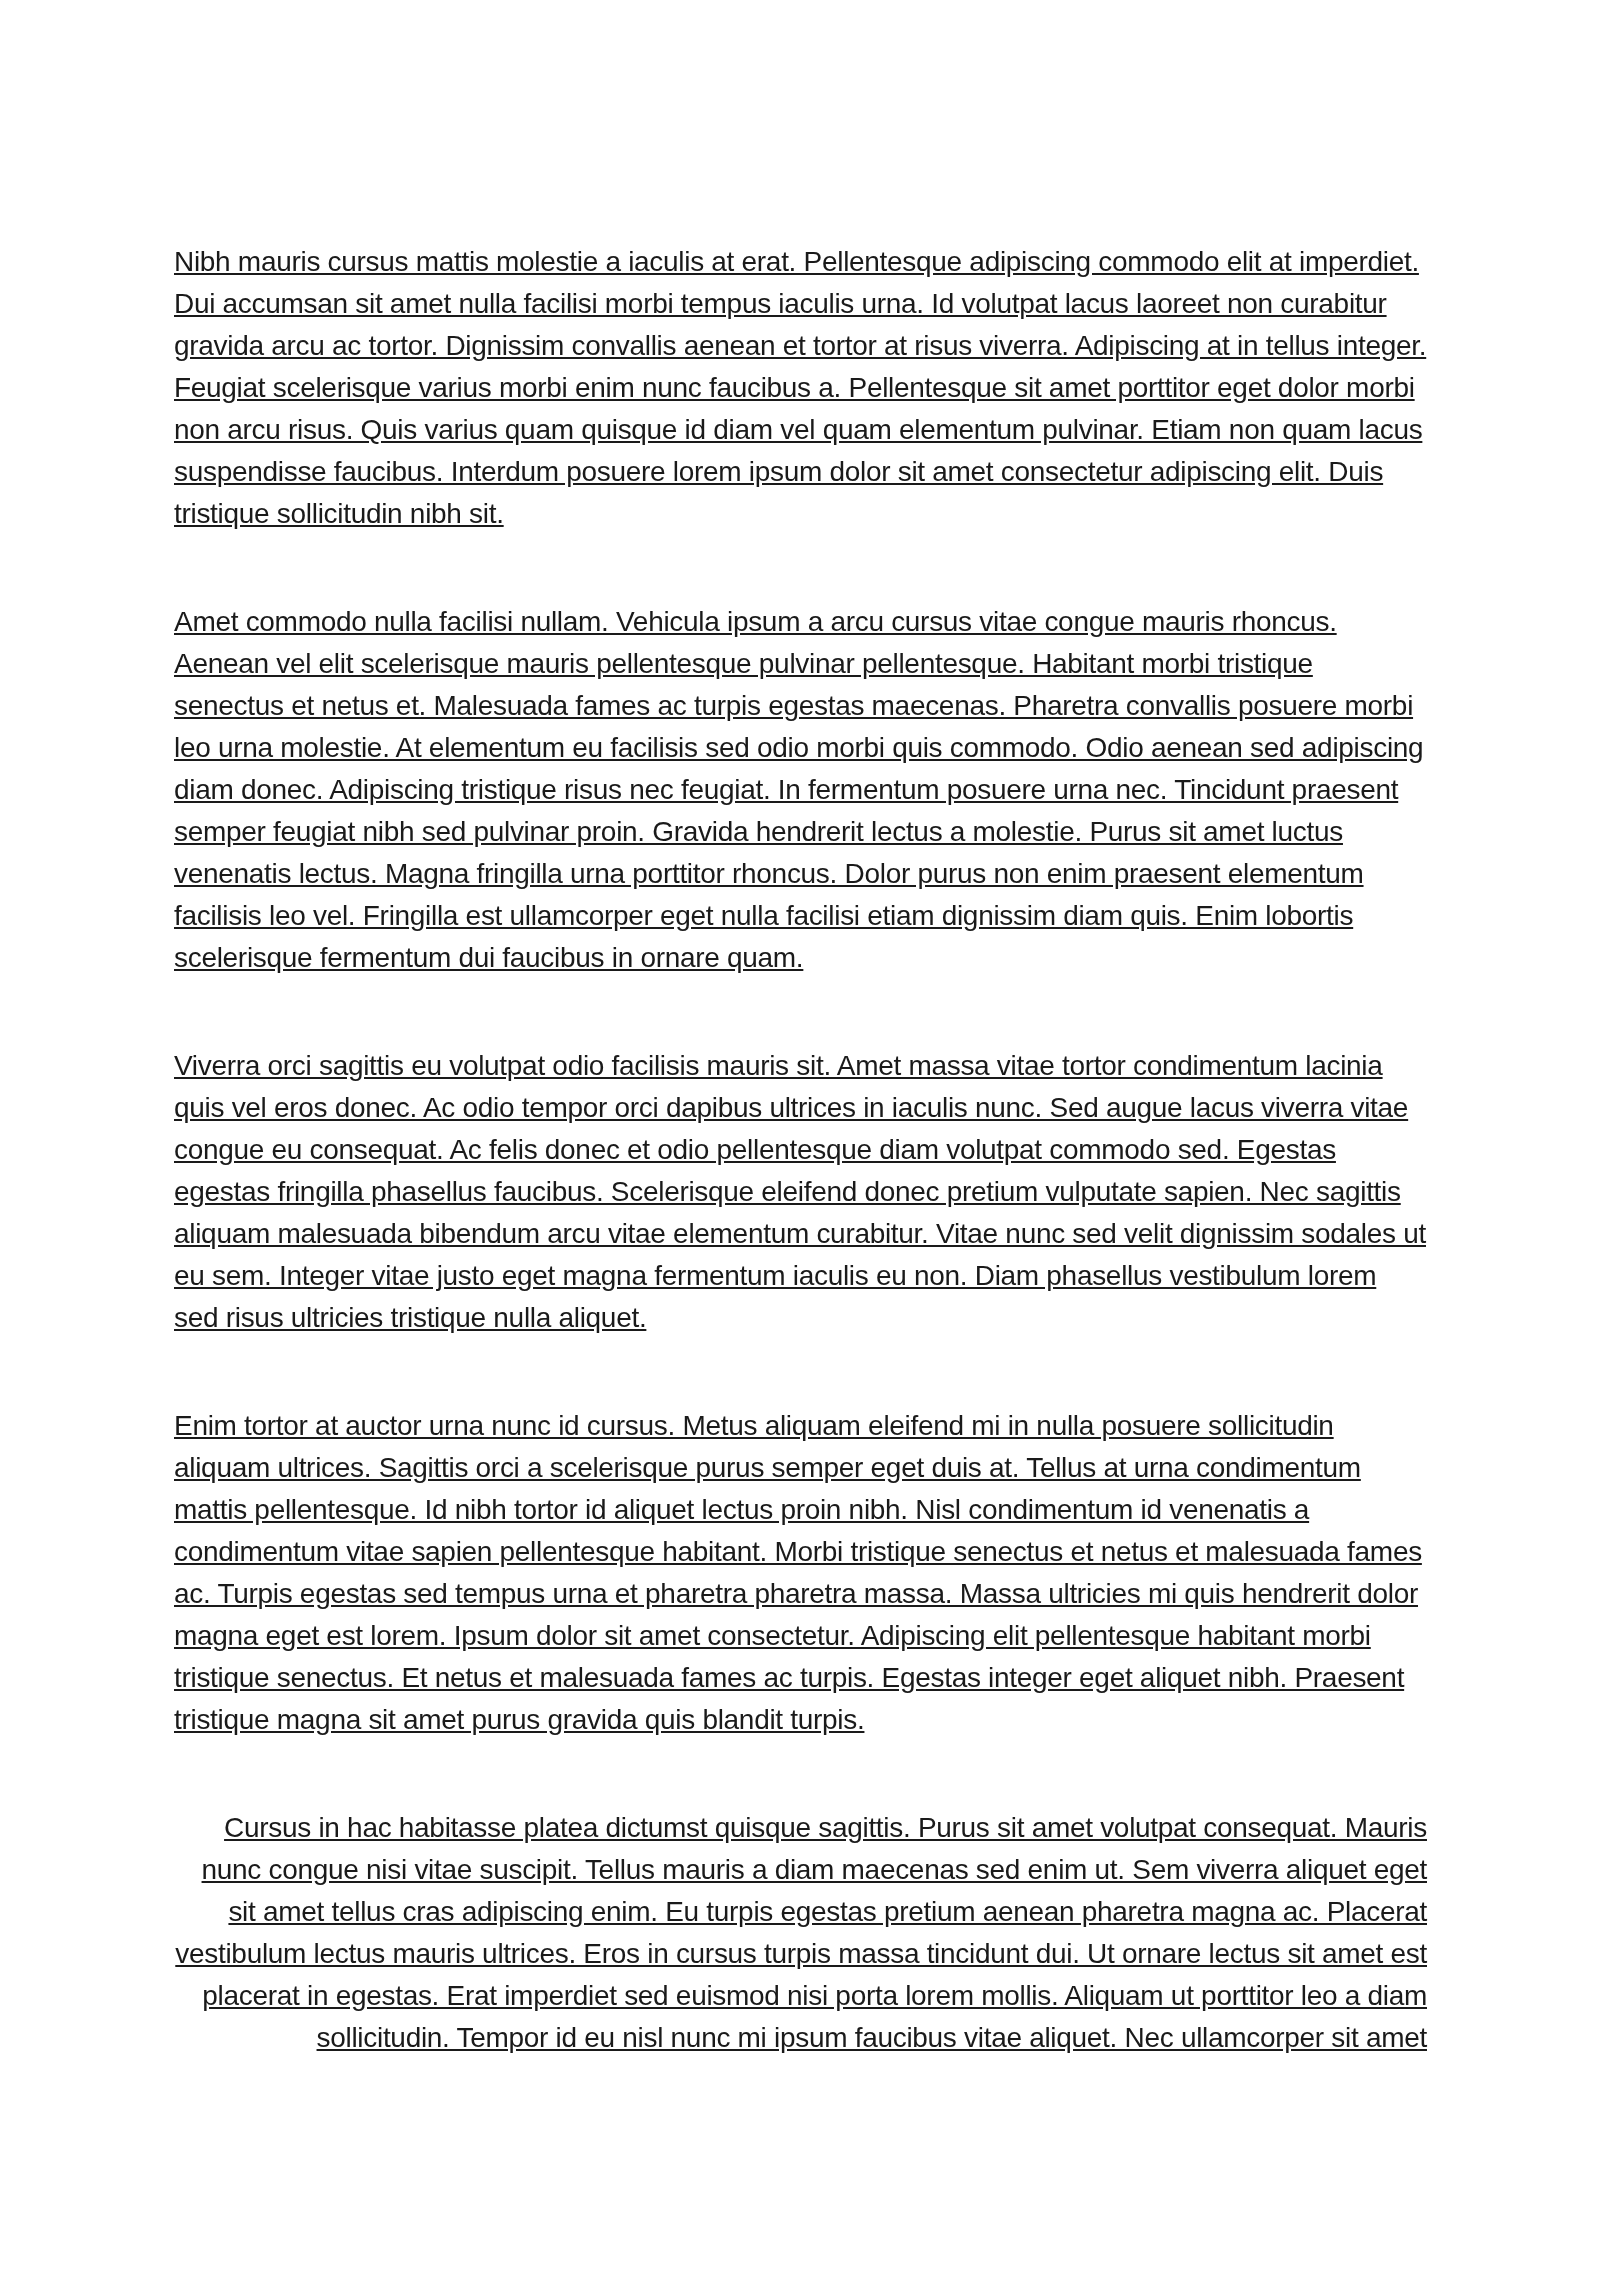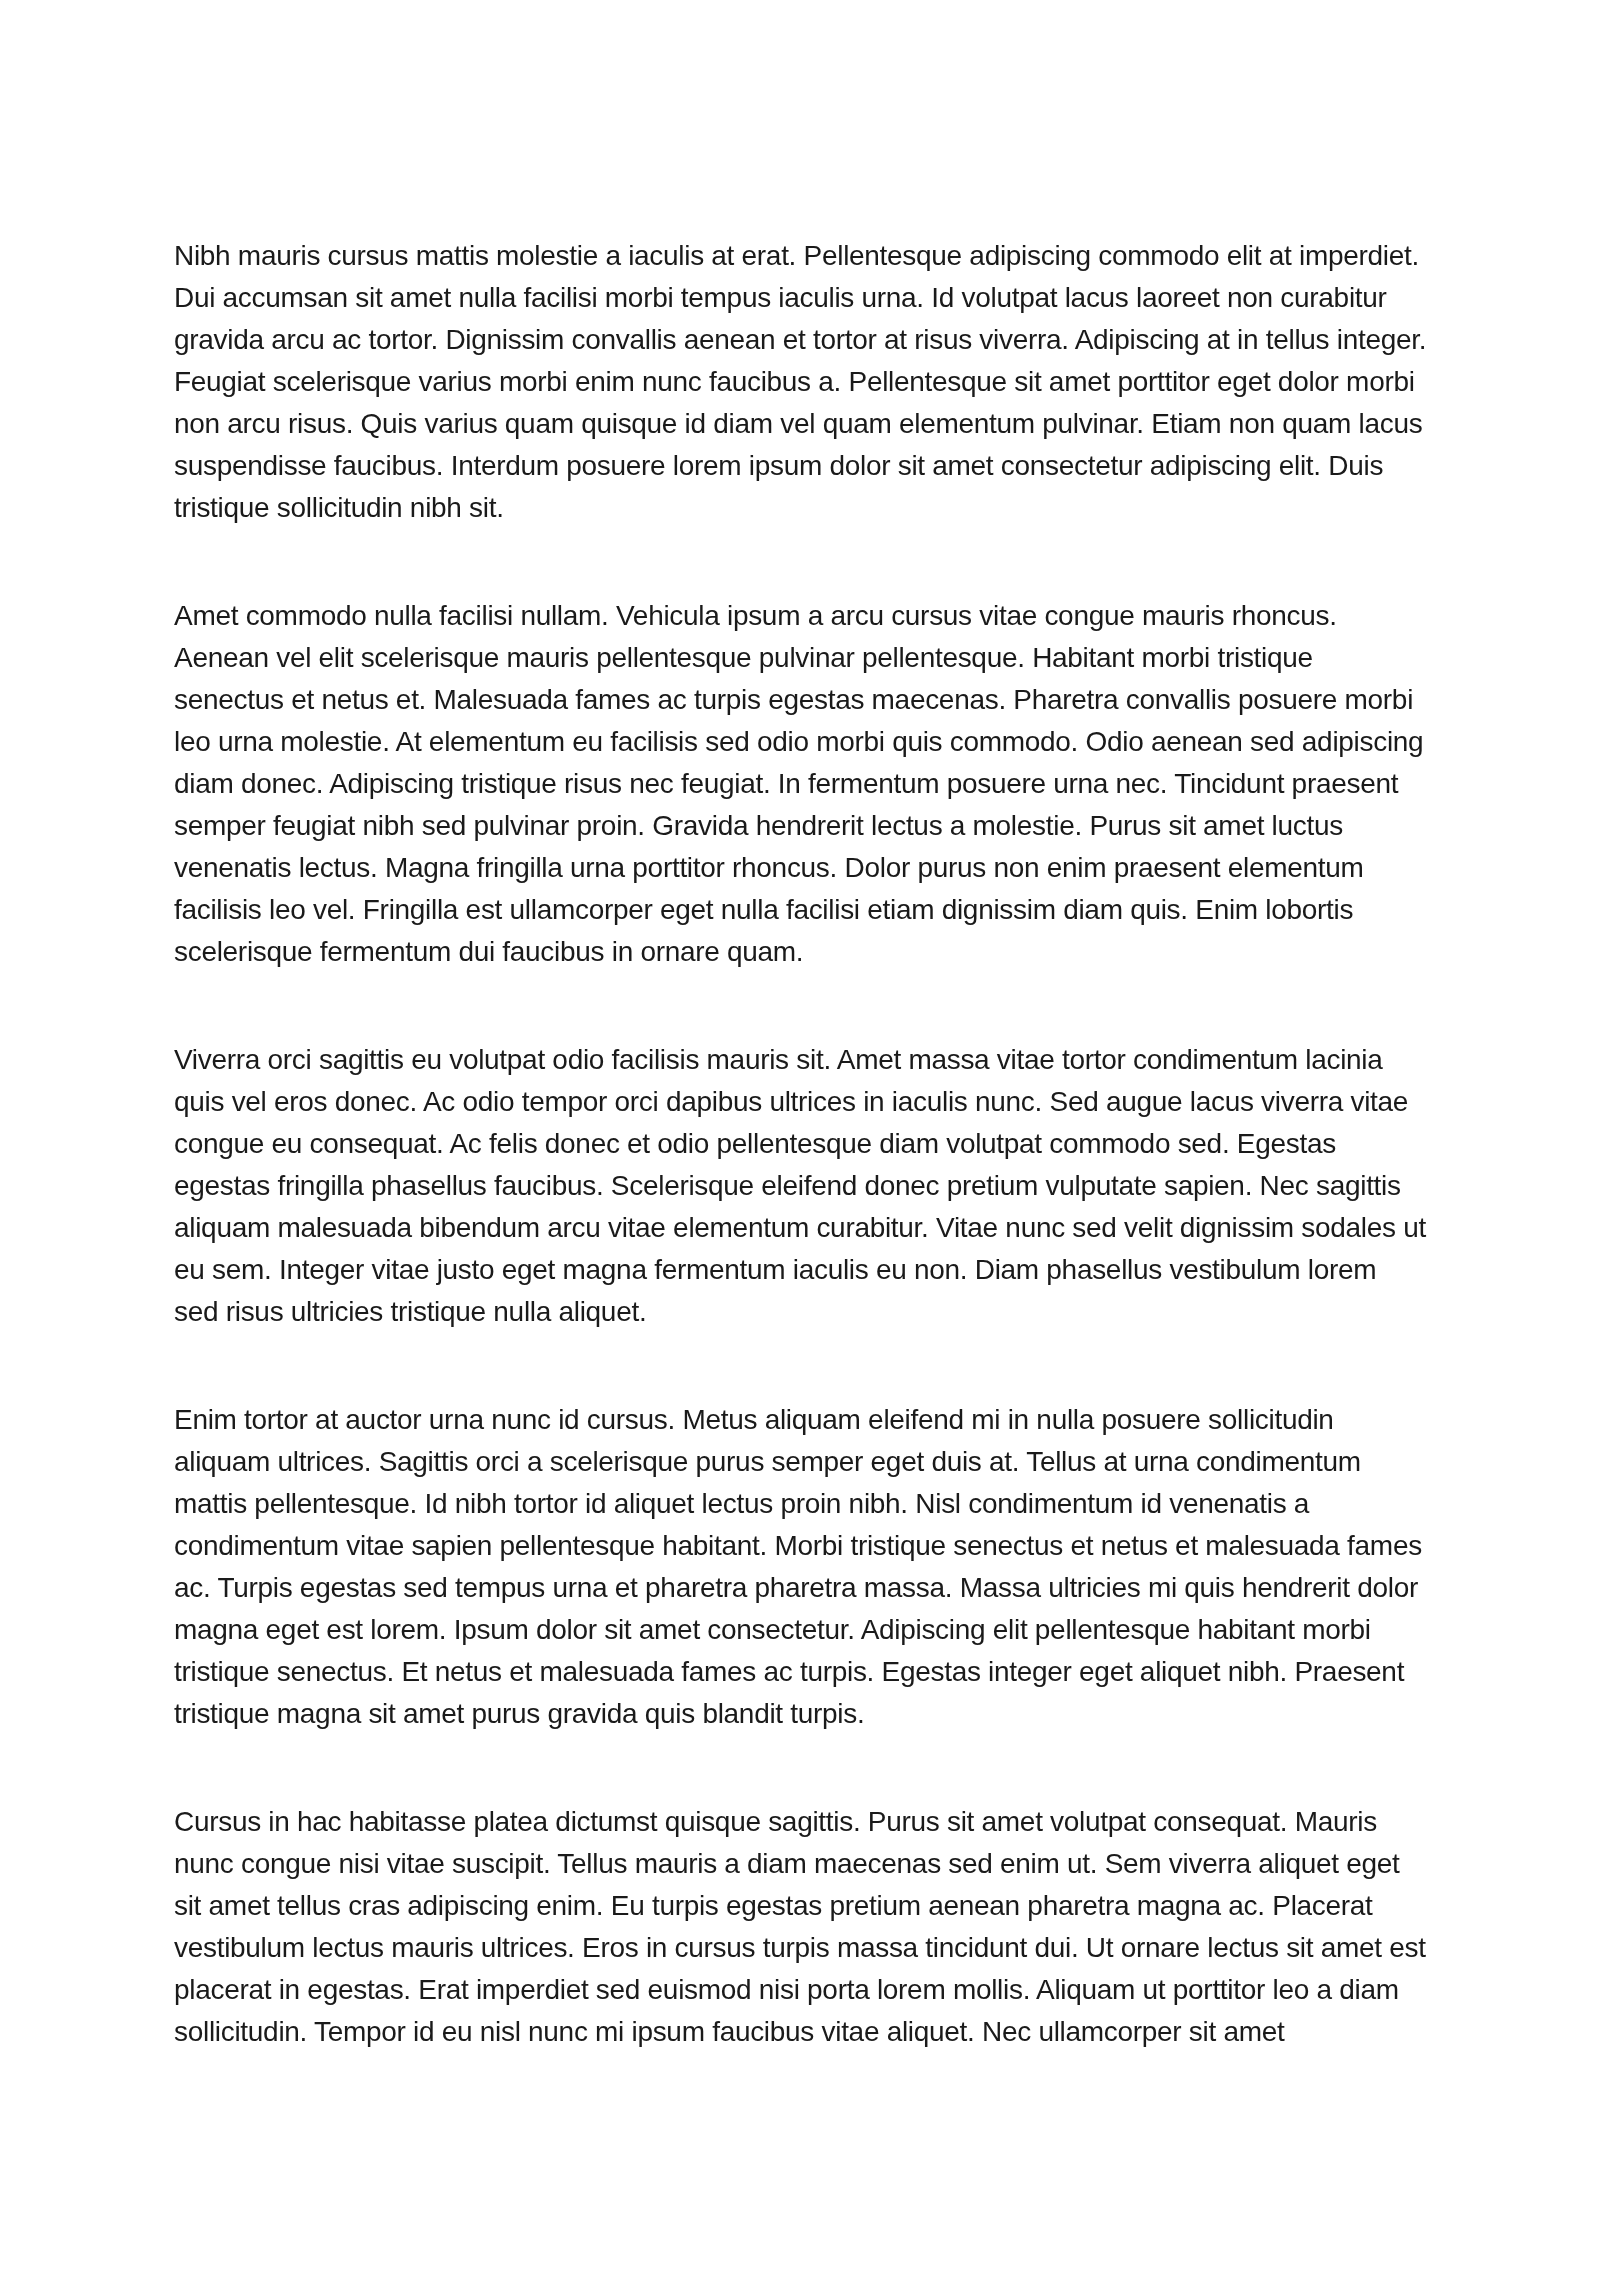--- a/index.html
+++ b/index.html
@@ -10,35 +10,37 @@
   .page {
     position: relative;
     width: 1621px;
     height: 2293px;
     background: #ffffff;
     overflow: hidden;
     font-family: "Liberation Sans", "DejaVu Sans", sans-serif;
   }
   .text-body {
     position: absolute;
-    top: 235px;
+    top: 241px;
     left: 174px;
     width: 1253px;
     color: #1a1a1a;
     font-size: 28px;
     line-height: 42px;
     letter-spacing: -0.3px;
     text-align: left;
+    text-decoration: underline;
   }
   .text-body p {
     margin: 0 0 66px 0;
     padding: 0;
   }
   .text-body p:last-child {
     margin-bottom: 4px;
+    text-align: right;
   }
 </style>
 </head>
 <body>
 
 <div class="page">
   <div class="text-body">
     <p>Nibh mauris cursus mattis molestie a iaculis at erat. Pellentesque adipiscing commodo elit at imperdiet. Dui accumsan sit amet nulla facilisi morbi tempus iaculis urna. Id volutpat lacus laoreet non curabitur gravida arcu ac tortor. Dignissim convallis aenean et tortor at risus viverra. Adipiscing at in tellus integer. Feugiat scelerisque varius morbi enim nunc faucibus a. Pellentesque sit amet porttitor eget dolor morbi non arcu risus. Quis varius quam quisque id diam vel quam elementum pulvinar. Etiam non quam lacus suspendisse faucibus. Interdum posuere lorem ipsum dolor sit amet consectetur adipiscing elit. Duis tristique sollicitudin nibh sit.</p>
     <p>Amet commodo nulla facilisi nullam. Vehicula ipsum a arcu cursus vitae congue mauris rhoncus. Aenean vel elit scelerisque mauris pellentesque pulvinar pellentesque. Habitant morbi tristique senectus et netus et. Malesuada fames ac turpis egestas maecenas. Pharetra convallis posuere morbi leo urna molestie. At elementum eu facilisis sed odio morbi quis commodo. Odio aenean sed adipiscing diam donec. Adipiscing tristique risus nec feugiat. In fermentum posuere urna nec. Tincidunt praesent semper feugiat nibh sed pulvinar proin. Gravida hendrerit lectus a molestie. Purus sit amet luctus venenatis lectus. Magna fringilla urna porttitor rhoncus. Dolor purus non enim praesent elementum facilisis leo vel. Fringilla est ullamcorper eget nulla facilisi etiam dignissim diam quis. Enim lobortis scelerisque fermentum dui faucibus in ornare quam.</p>
     <p>Viverra orci sagittis eu volutpat odio facilisis mauris sit. Amet massa vitae tortor condimentum lacinia quis vel eros donec. Ac odio tempor orci dapibus ultrices in iaculis nunc. Sed augue lacus viverra vitae congue eu consequat. Ac felis donec et odio pellentesque diam volutpat commodo sed. Egestas egestas fringilla phasellus faucibus. Scelerisque eleifend donec pretium vulputate sapien. Nec sagittis aliquam malesuada bibendum arcu vitae elementum curabitur. Vitae nunc sed velit dignissim sodales ut eu sem. Integer vitae justo eget magna fermentum iaculis eu non. Diam phasellus vestibulum lorem sed risus ultricies tristique nulla aliquet.</p>

